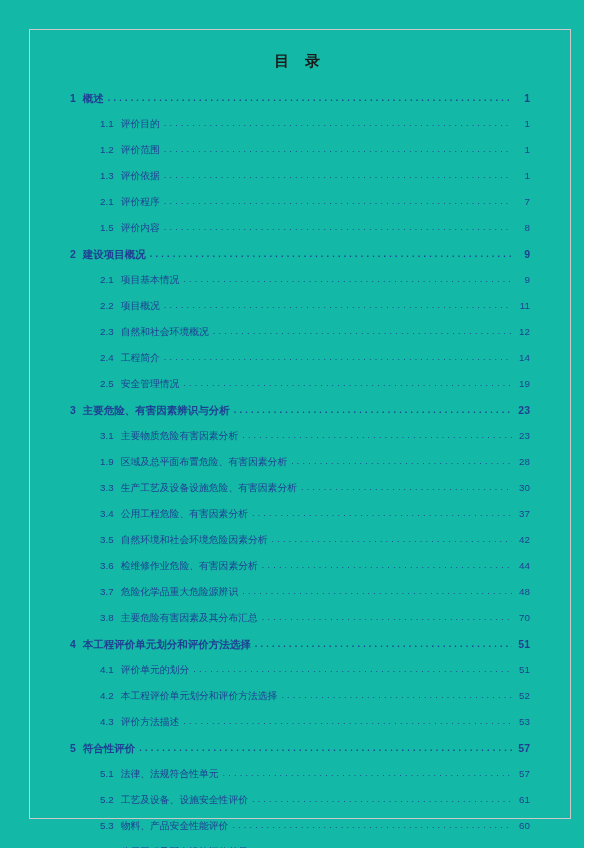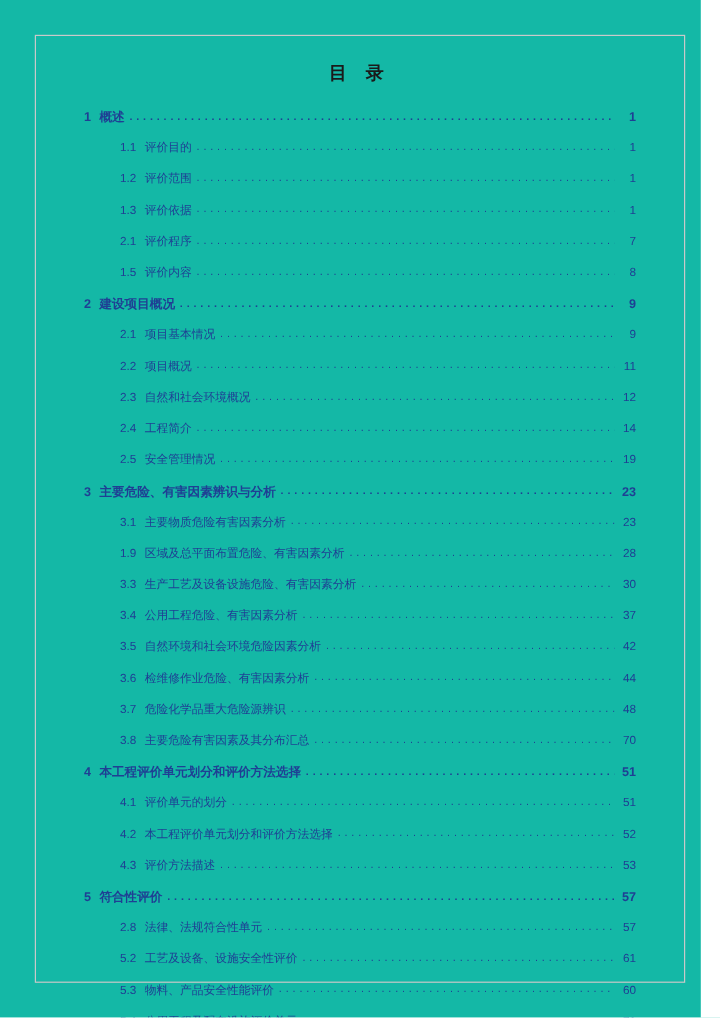--- a/index.html
+++ b/index.html
@@ -255,21 +255,21 @@
           <span class="toc-dots">...............................................................................................................................</span>
           <span class="toc-page">53</span>
         </li>
         <li class="toc-entry level-1">
           <span class="toc-num">5</span>
           <span class="toc-label">符合性评价</span>
           <span class="toc-dots">...............................................................................................................................</span>
           <span class="toc-page">57</span>
         </li>
         <li class="toc-entry level-2">
-          <span class="toc-num">2.8</span>
+          <span class="toc-num">5.1</span>
           <span class="toc-label">法律、法规符合性单元</span>
           <span class="toc-dots">...............................................................................................................................</span>
           <span class="toc-page">57</span>
         </li>
         <li class="toc-entry level-2">
           <span class="toc-num">5.2</span>
           <span class="toc-label">工艺及设备、设施安全性评价</span>
           <span class="toc-dots">...............................................................................................................................</span>
           <span class="toc-page">61</span>
         </li>

